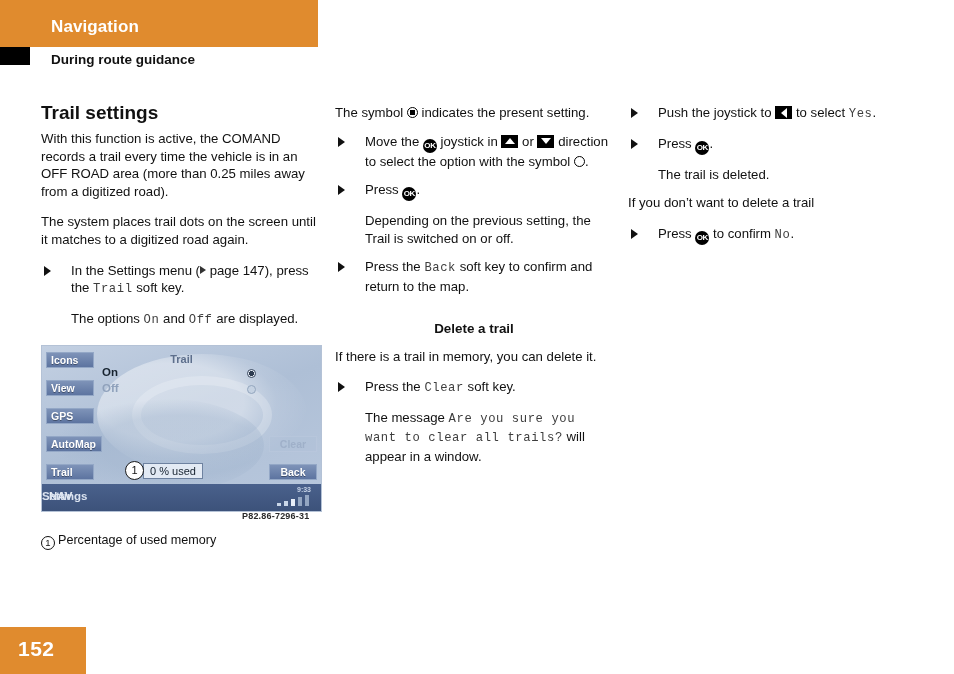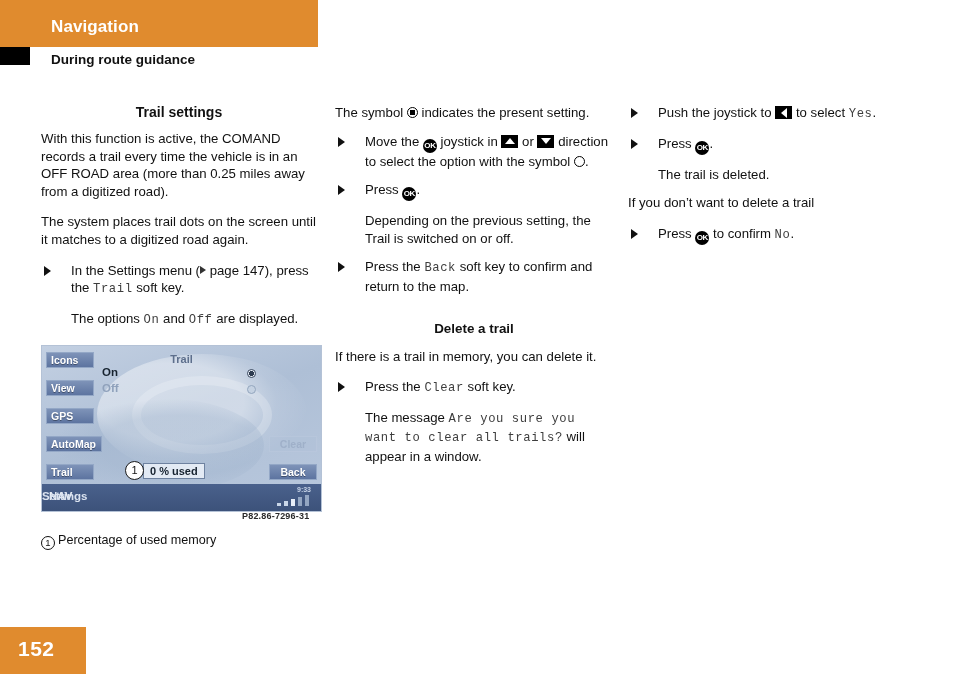--- a/index.html
+++ b/index.html
@@ -53,24 +53,23 @@
     font-size: 13.2px;
     line-height: 17.6px;
     color: #111111;
   }
   .col-1 { left: 41px; width: 276px; }
   .col-2 { left: 335px; width: 278px; }
   .col-3 { left: 628px; width: 290px; }
 
   h3.sec-head {
     margin: 0 0 9px 0;
-    font-size: 14px;
+    font-size: 19px;
     font-weight: bold;
     line-height: 17px;
-    text-align: center;
   }
   h3.sec-head-italic {
     margin: 24px 0 11px 0;
     font-size: 13.4px;
     font-weight: bold;
     line-height: 17px;
     text-align: center;
   }
   p.para {
     margin: 0 0 13px 0;
@@ -312,21 +311,21 @@
     font-weight: normal;
     z-index: 4;
   }
   .fig-used {
     position: absolute;
     left: 101px; top: 117px;
     padding: 1px 6px;
     background: rgba(236,242,249,0.85);
     border: 1px solid #6e82a0;
     font-size: 11px;
-    font-weight: bold;
+    font-weight: normal;
     color: #16222f;
     z-index: 3;
   }
   .fig-statusbar {
     position: absolute;
     left: 0; right: 0; bottom: 0;
     height: 27px;
     background: linear-gradient(180deg,#4a618c 0%, #3c527a 100%);
   }
   .fig-nav {

